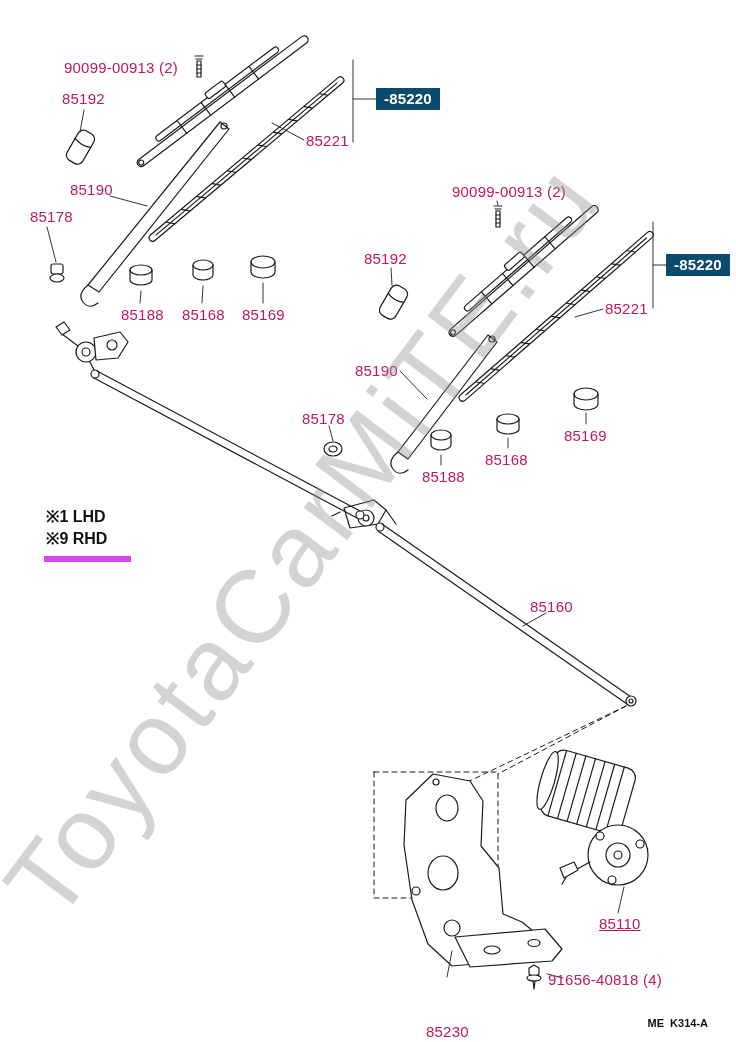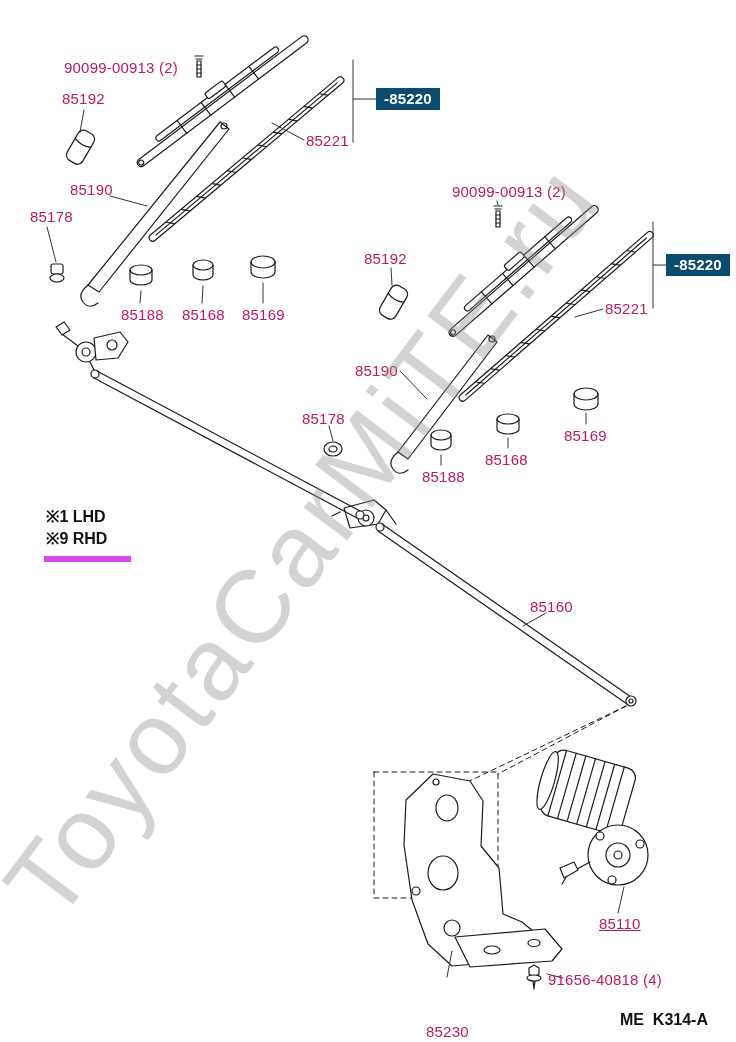--- a/index.html
+++ b/index.html
@@ -31,21 +31,21 @@
     font-weight:bold; padding:2px 8px 3px 8px; font-size:15px;
   }
   .legend {
     position:absolute; left:44px; top:506px; z-index:3;
     font-size:16px; font-weight:bold; color:#111;
     line-height:1.4; padding:0 24px 5px 2px;
     border-bottom:6px solid #d946ef;
   }
   .footer-code {
     position:absolute; right:28px; bottom:13px; z-index:3;
-    font-size:16px; font-weight:bold; color:#111; white-space:pre;text-align:center;
+    font-size:11px; font-weight:bold; color:#111; white-space:pre;text-align:center;
   }
   .watermark {
     position:absolute; left:48px; top:836px; z-index:4;
     font-size:103px; letter-spacing:5px;
     color:rgba(145,145,145,0.40);
     transform:rotate(-53deg); transform-origin:0 70%;
     white-space:nowrap; pointer-events:none;
   }
 </style>
 </head>

